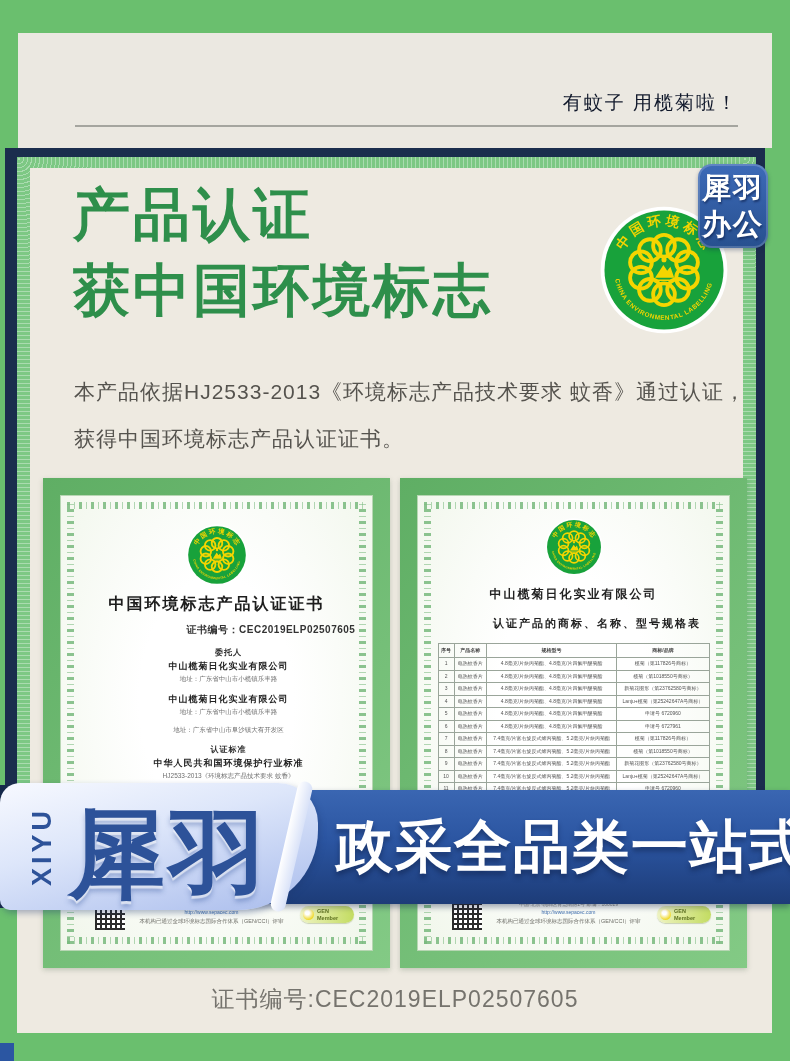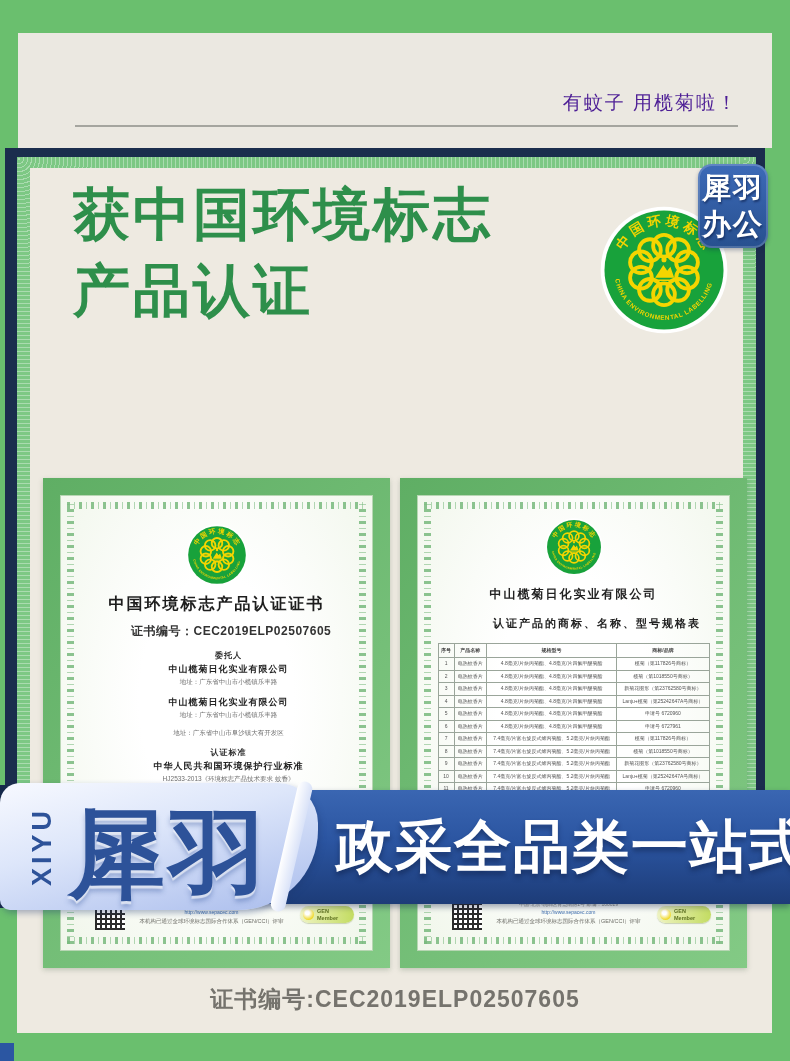--- a/index.html
+++ b/index.html
@@ -4,21 +4,21 @@
 <style>
   * { margin:0; padding:0; box-sizing:border-box; }
   html,body { background:#fff; }
   .page {
     position:relative; width:790px; height:1061px; overflow:hidden;
     background:#6abf6e;
     font-family:"Liberation Sans", sans-serif;
   }
   
   .top-beige { position:absolute; left:18px; top:33px; width:754px; height:115px; background:#ebe8e1; }
-  .slogan { position:absolute; top:57px; right:34px; font-size:19px; color:#4c1d95; letter-spacing:2px; }
+  .slogan { position:absolute; top:57px; right:34px; font-size:19px; color:#0f172a; letter-spacing:2px; }
   .top-rule { position:absolute; left:57px; right:34px; top:92px; height:2px; background:#a5a59f; }
 
   
   .navy-top { position:absolute; left:5px; top:148px; width:760px; height:9px; background:#1b2d4d; }
   .navy-left { position:absolute; left:5px; top:148px; width:12px; height:642px; background:#1b2d4d; }
   .navy-right { position:absolute; left:756px; top:148px; width:9px; height:642px; background:#1b2d4d; }
   .content-beige { position:absolute; left:17px; top:157px; width:739px; height:876px; background:#eeeae1; }
   .content-beige-low { position:absolute; left:18px; top:900px; width:754px; height:133px; background:#eeeae1; }
   .strip { background:#7dc884; background-image:repeating-radial-gradient(circle at 2px 2px, rgba(255,255,255,.35) 0 1px, transparent 1px 4px); position:absolute; }
   .strip-top { left:17px; top:157px; width:739px; height:11px; }
@@ -56,21 +56,21 @@
       repeating-linear-gradient(90deg, rgba(120,185,125,.85) 0 3px, transparent 3px 7px, rgba(120,185,125,.55) 7px 8px, transparent 8px 12px); }
   .deco-h { left:6px; right:6px; height:7px; }
   .deco-v { top:6px; bottom:6px; width:7px; background:
       repeating-linear-gradient(0deg, rgba(120,185,125,.85) 0 3px, transparent 3px 7px, rgba(120,185,125,.55) 7px 8px, transparent 8px 12px); }
   .d-top { top:6px; } .d-bot { bottom:6px; } .d-left { left:6px; } .d-right { right:6px; }
 
   .cert-logo-sm { display:block; margin:28px auto 6px; width:62px; height:62px; }
   .cert.right .cert-logo-sm { margin-top:22px; width:58px; height:58px; }
 
   .cert-title { text-align:center; font-size:16px; font-weight:bold; color:#1d1d1d; letter-spacing:2px; margin-top:8px; }
-  .cert-no { text-align:left; font-size:12px; font-weight:bold; color:#333; margin-top:8px; padding-left:70px; letter-spacing:.5px; }
+  .cert-no { text-align:center; font-size:10px; font-weight:bold; color:#333; margin-top:8px; padding-left:70px; letter-spacing:.5px;margin-left:39px; }
   .cert-sections { margin-top:10px; }
   .sec { text-align:center; margin-top:9px;margin-left:24px; }
   .sec .lbl { font-size:8px; font-weight:bold; color:#2a2a2a; letter-spacing:1px; }
   .sec .nm { font-size:9px; font-weight:bold; color:#222; margin-top:2px; letter-spacing:1px; }
   .sec .ad { font-size:6.5px; color:#6f6f6f; margin-top:2px; }
 
   .r-company { text-align:center; font-size:12px; font-weight:bold; color:#222; letter-spacing:2px; margin-top:10px; }
   .r-subtitle { text-align:center; font-size:11px; font-weight:bold; color:#222; letter-spacing:2px; margin-top:13px;margin-left:47px; }
   .spec-table { margin:12px auto 0; width:272px; border-collapse:collapse; font-size:5px; color:#555; }
   .spec-table th, .spec-table td { border:1px solid #9aa59a; padding:2px 2px; text-align:center; line-height:1.5; }
@@ -104,21 +104,21 @@
   .banner-slash { position:absolute; left:284px; top:-3px; width:15px; height:133px; z-index:3;
       transform:rotate(13deg); border-radius:8px;
       background:linear-gradient(90deg,#ffffff,#d9e2f8); }
   .xiyu-vert { position:absolute; left:-8px; top:0; height:127px; width:100px; display:flex; align-items:center; justify-content:center;
       transform:rotate(-90deg); transform-origin:50% 50%;
       font-size:27px; font-weight:bold; color:#2d5299; letter-spacing:4px; }
   .xiyu-big { position:absolute; left:68px; top:8px; font-size:97px; font-weight:800; color:#2d5299; letter-spacing:4px;
       text-shadow:0 3px 1px rgba(255,255,255,.65), 0 6px 5px rgba(40,75,150,.35); }
 
   
-  .cert-number { position:absolute; left:0; width:790px; top:984px; text-align:center; font-size:23px; color:#75736d; letter-spacing:1px;font-weight:bold; }
+  .cert-number { position:absolute; left:0; width:790px; top:984px; text-align:center; font-size:23px; color:#75736d; letter-spacing:1px; }
   .bottom-green { position:absolute; left:0; top:1033px; width:790px; height:28px; background:#6abf6e; }
   .corner-blue { position:absolute; left:0; top:1043px; width:14px; height:18px; background:#2b56a2; }
 
   .arc-text { fill:#f5d500; font-weight:bold; }
 </style>
 </head>
 <body>
 
 <svg width="0" height="0" style="position:absolute">
   <defs>
@@ -158,33 +158,37 @@
   <div class="navy-top"></div>
   <div class="navy-left"></div>
   <div class="navy-right"></div>
   <div class="content-beige"></div>
   <div class="content-beige-low"></div>
   <div class="strip strip-top"></div>
   <div class="strip strip-left"></div>
   <div class="strip strip-right"></div>
 
   <div class="main-title">
+    <div>产品认证</div>
     <div>获中国环境标志</div>
-    <div>产品认证</div>
   </div>
 
   <svg class="env-logo-main" viewBox="0 0 200 200">
       <use href="#envlogo"></use>
     </svg>
 
   <div class="xiyu-badge">
     <div>犀羽</div>
     <div>办公</div>
   </div>
 
+  <div class="paragraph">
+    <div>本产品依据HJ2533-2013《环境标志产品技术要求 蚊香》通过认证，</div>
+    <div>获得中国环境标志产品认证证书。</div>
+  </div>
 
   <div class="cert left">
     <div class="paper">
       <div class="deco-h d-top"></div>
       <div class="deco-h d-bot"></div>
       <div class="deco-v d-left"></div>
       <div class="deco-v d-right"></div>
       <svg class="cert-logo-sm" viewBox="0 0 200 200">
           <use href="#envlogo"></use>
         </svg>

